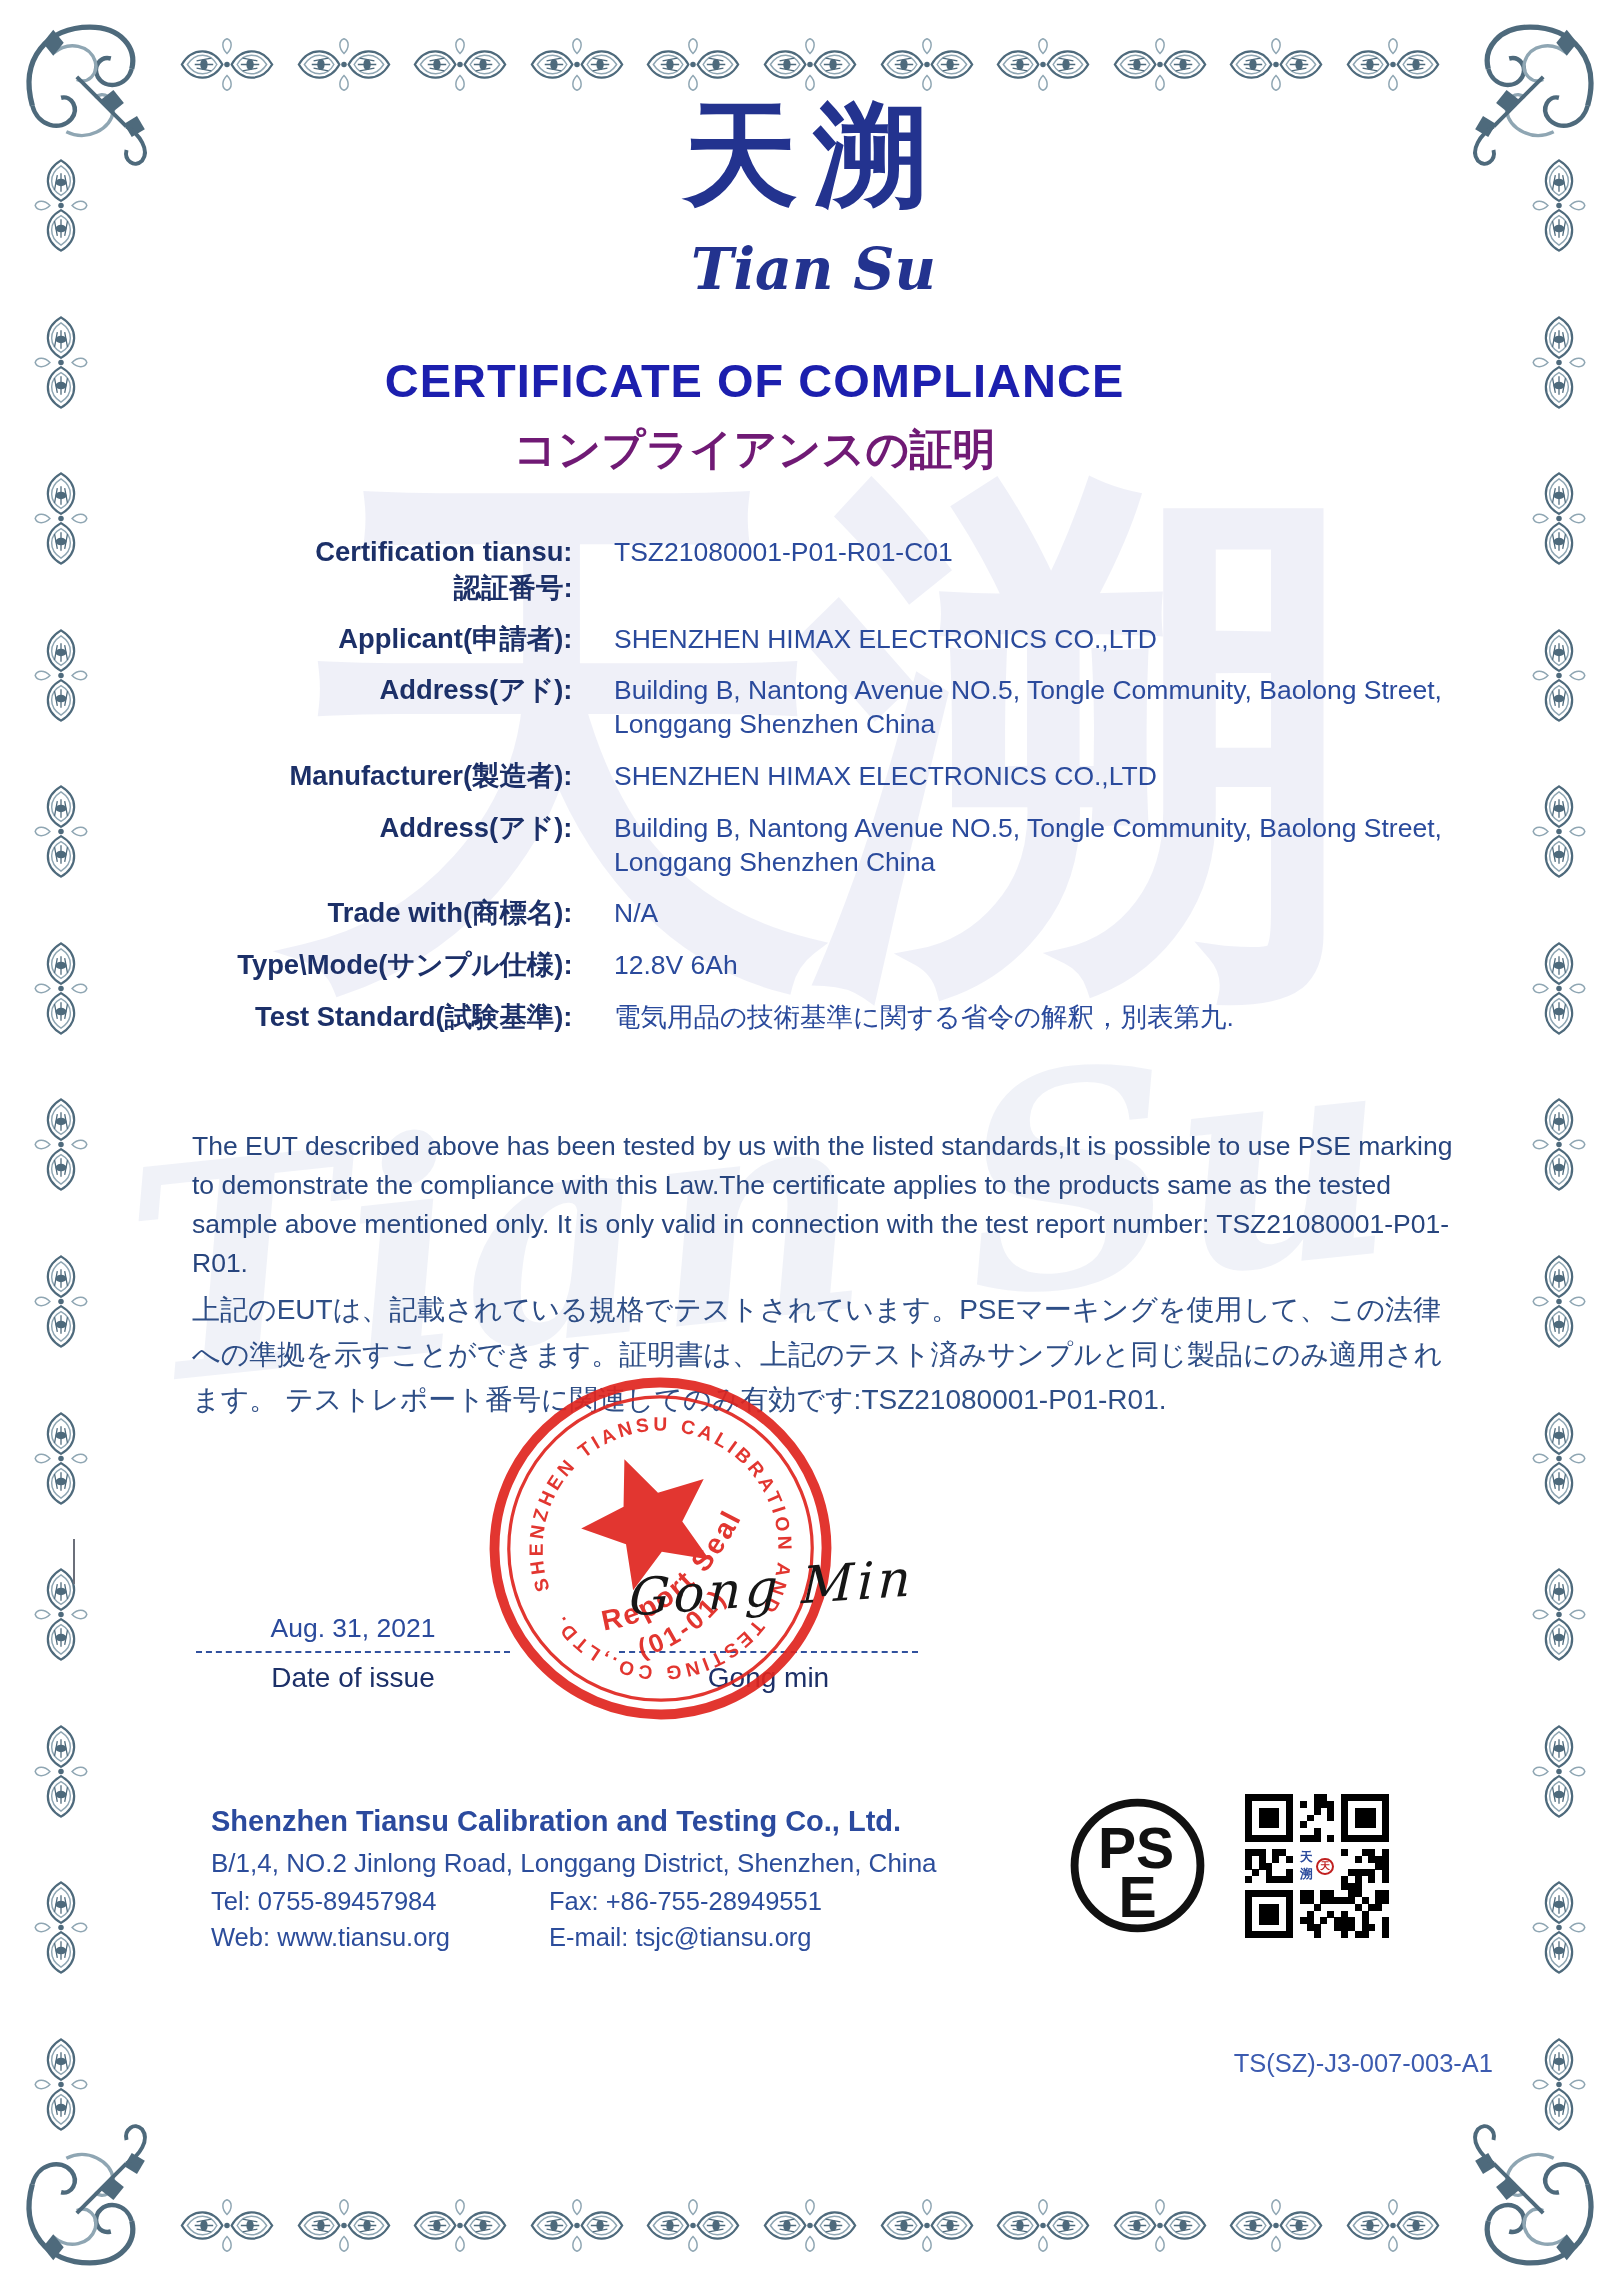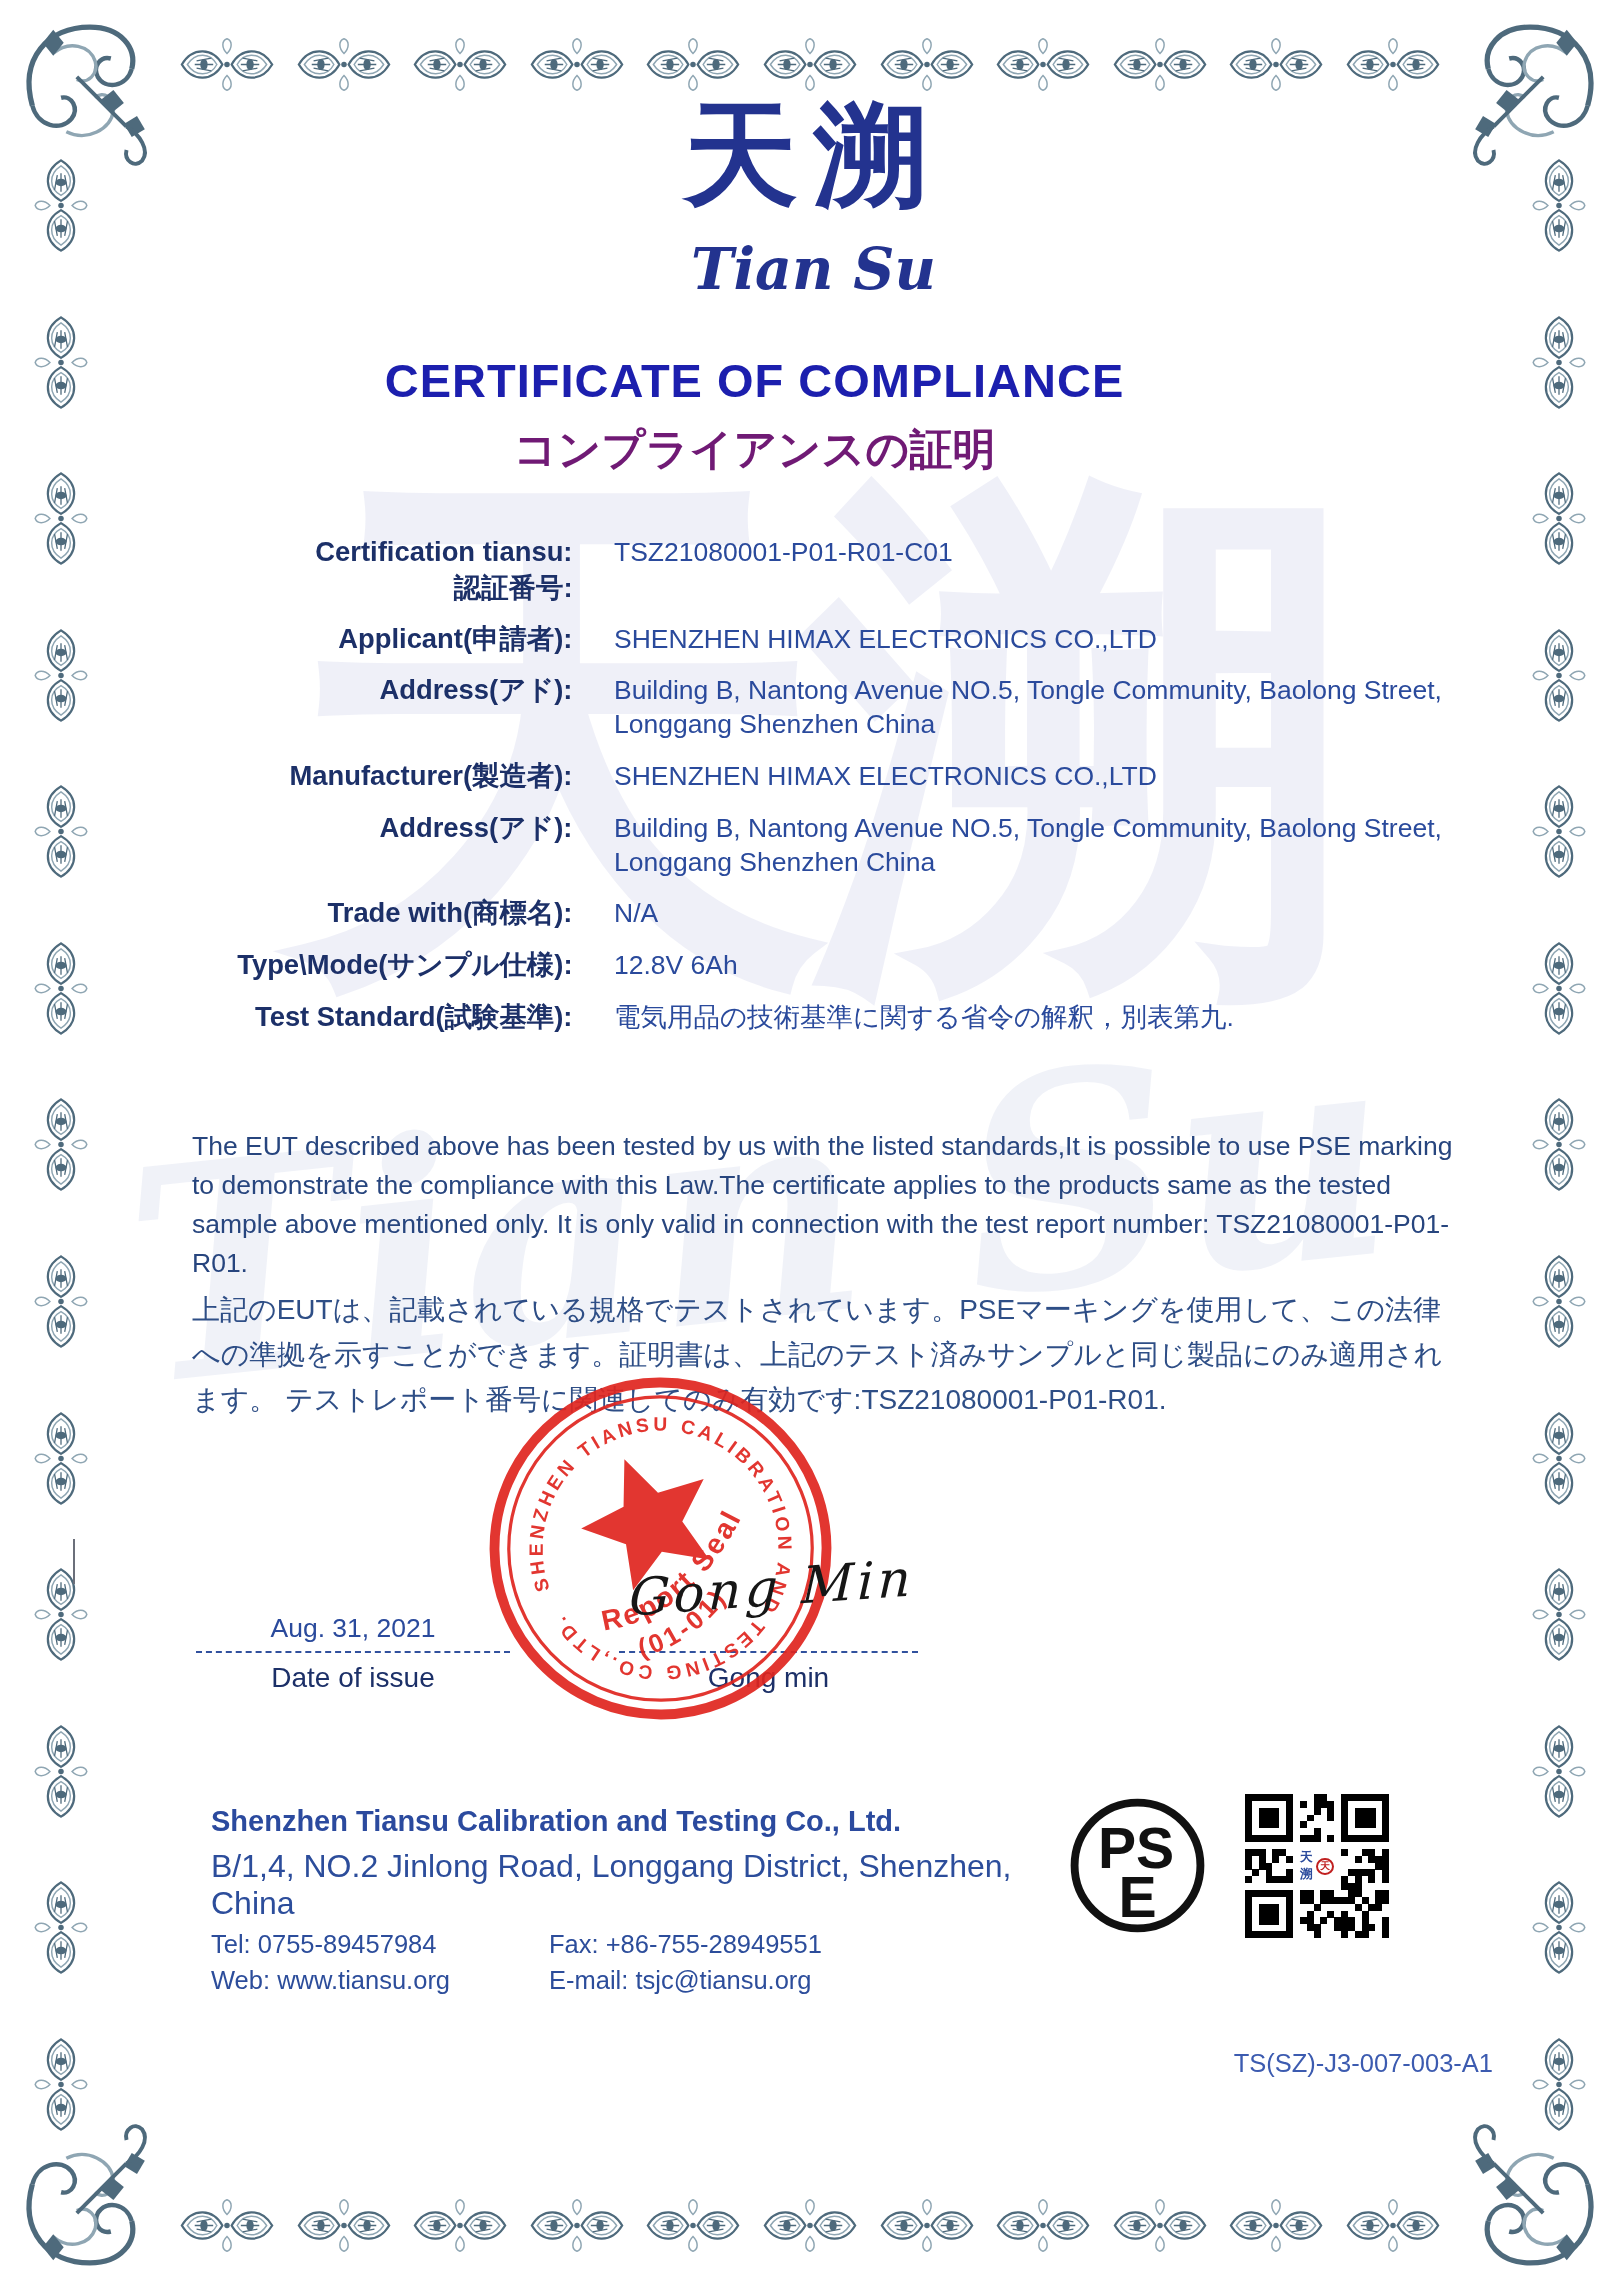--- a/index.html
+++ b/index.html
@@ -81,21 +81,21 @@
             font-size:26.5px;color:#2a4a9c;z-index:2;}
   .dash{position:absolute;top:1651px;height:0;border-top:2.9px dashed #31519e;z-index:2;}
   .dash.l{left:196px;width:314px;}
   .dash.r{left:619px;width:299px;}
   .sig-label{position:absolute;top:1662px;font-size:28px;color:#1c3068;text-align:center;z-index:2;}
   .sig-label.l{left:196px;width:314px;}
   .sig-label.r{left:619px;width:299px;}
   
   .footer{position:absolute;left:211px;top:1805px;width:882px;z-index:2;}
   .f-company{font-size:29px;font-weight:bold;color:#2b4a9e;margin:0 0 9.8px 0;}
-  .f-line{font-size:32px;color:#2c4d9b;margin:0 0 7.8px 0;}
+  .f-line{font-size:26px;color:#2c4d9b;margin:0 0 7.8px 0;}
   .f-cols{display:flex;font-size:25.5px;color:#2c4d9b;margin:0 0 7.8px 0;}
   .f-col1{width:338px;}
   .pse{position:absolute;left:1066px;top:1794px;width:143px;height:143px;z-index:2;}
   .qr{position:absolute;left:1245px;top:1794px;width:144px;height:144px;background:#fff;z-index:2;}
   .qr .m{position:absolute;background:#000;}
   .qr .logo{position:absolute;left:55px;top:55px;width:34px;height:34px;background:#fff;
             display:flex;align-items:center;justify-content:center;
             font-size:12.7px;color:#2a4a9c;font-weight:bold;}
   .qr .logo i{font-style:normal;border:2px solid #c02020;border-radius:50%;padding:0 2px;margin-left:1px;color:#c02020;font-size:9.8px;}
   .doc-code{position:absolute;right:127px;top:2049px;font-size:25.5px;color:#3c5bb0;z-index:2;}

